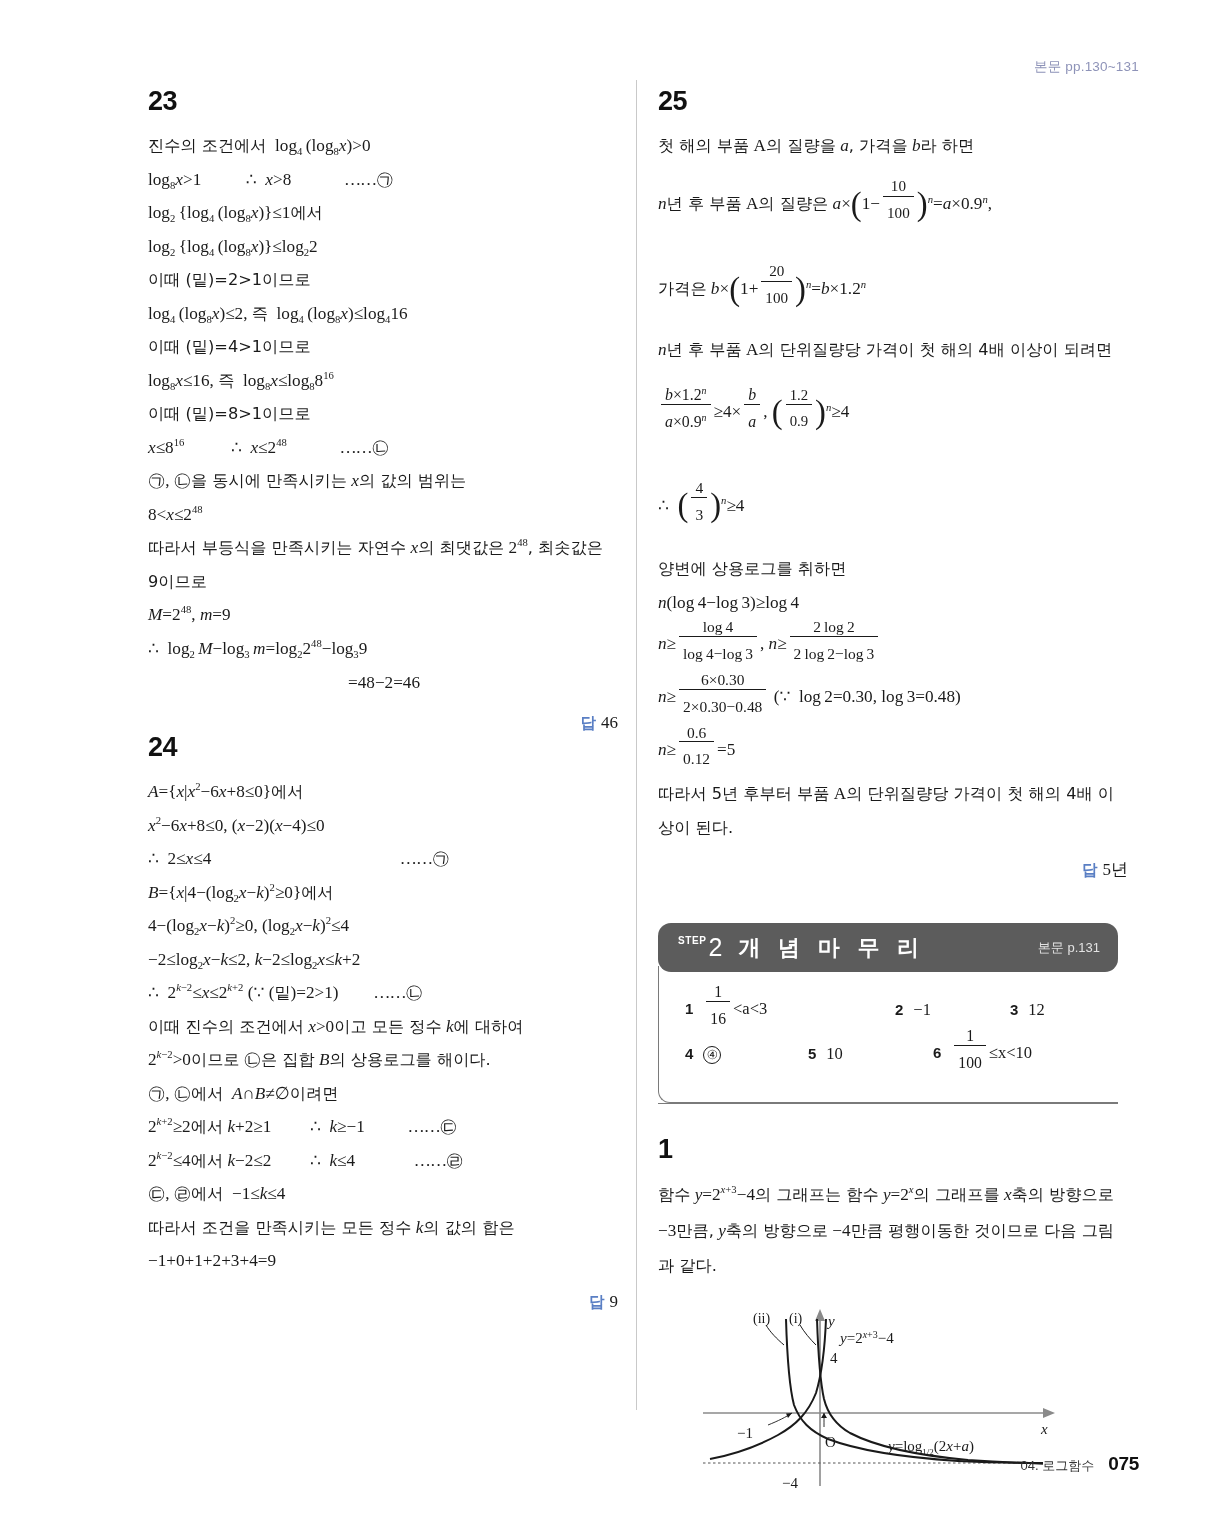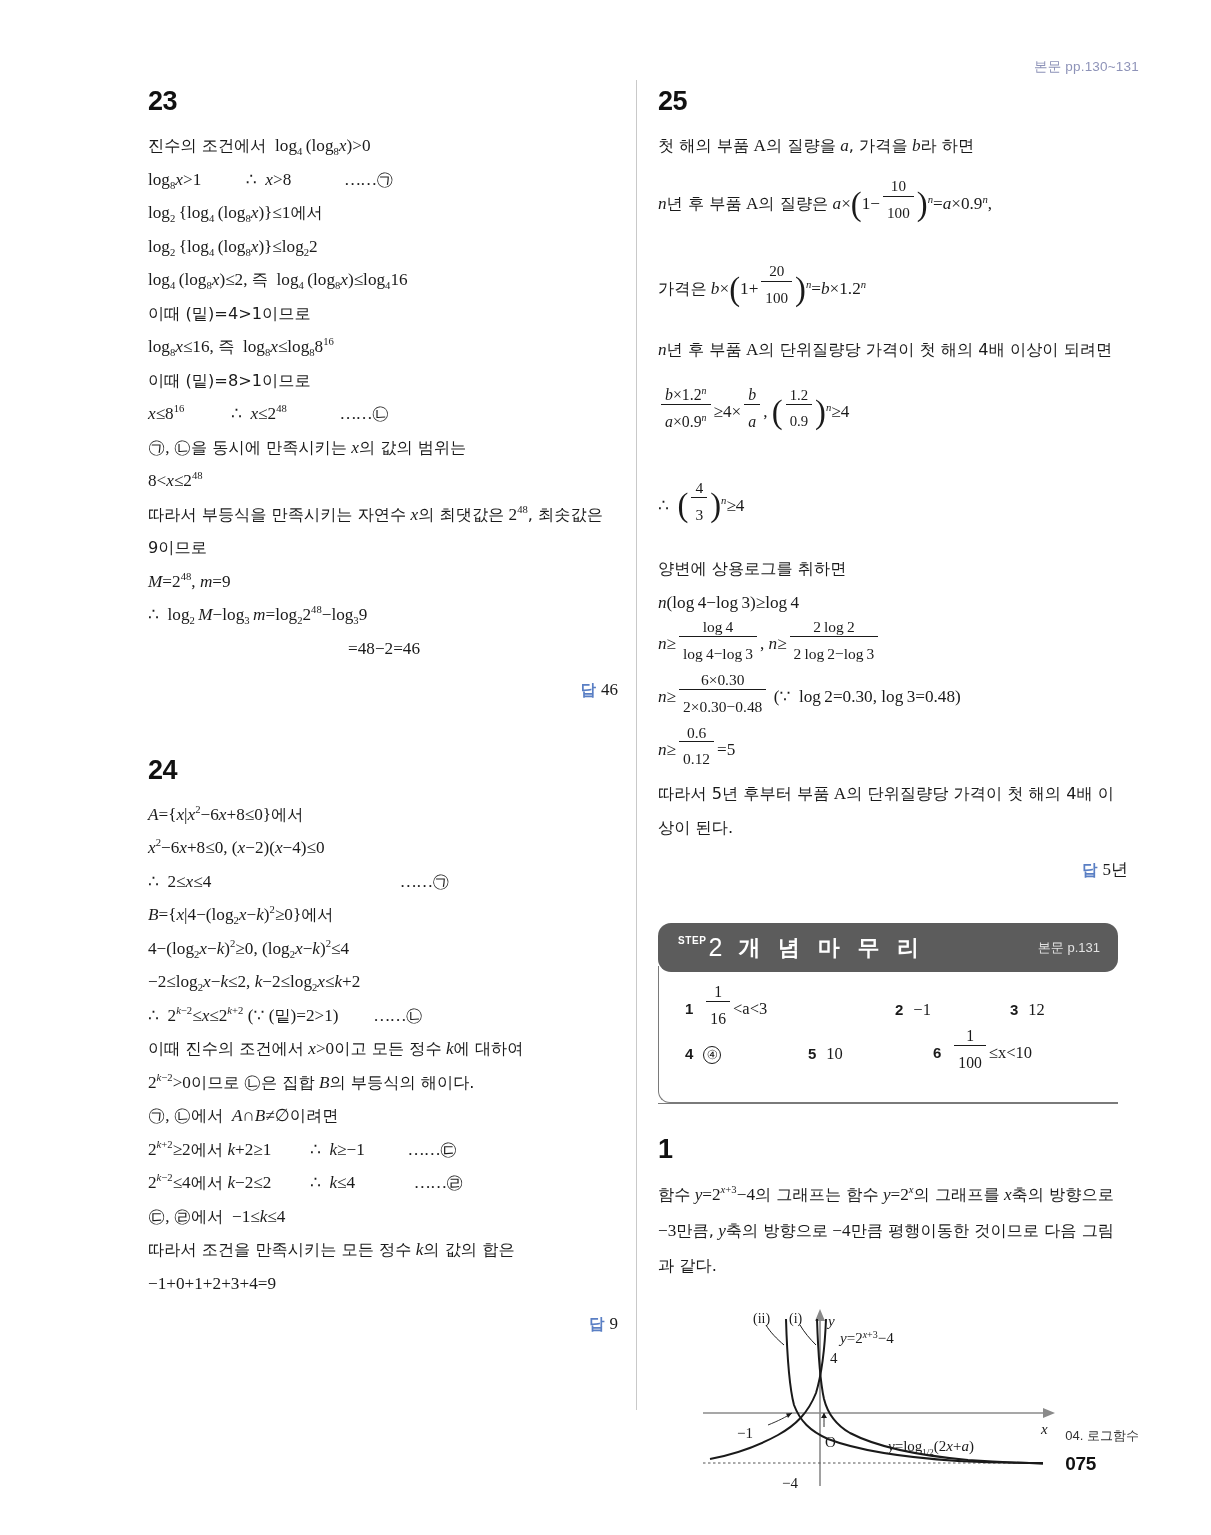--- a/index.html
+++ b/index.html
@@ -199,22 +199,21 @@
     margin-top: 18px;
   }
 
   
   .page-footer {
     position: absolute;
     bottom: 60px;
     right: 72px;
     display: flex;
     align-items: baseline;
-    gap: 8px;
-    flex-direction: column;
+    gap: 14px;
   }
   .footer-chapter {
     font-family: "Liberation Sans", sans-serif;
     font-size: 13px;
     color: #333;
   }
   .footer-page {
     font-family: "Liberation Sans", sans-serif;
     font-weight: bold;
     font-size: 19px;
@@ -251,20 +250,23 @@
       </div>
 
       <div class="sol-line">
         <span class="up">log<sub>2</sub> {log<sub>4</sub> (log<sub>8</sub><span class="m">x</span>)}≤1</span><span class="k">에서</span>
       </div>
 
       <div class="sol-line">
         <span class="up">log<sub>2</sub> {log<sub>4</sub> (log<sub>8</sub><span class="m">x</span>)}≤log<sub>2</sub>2</span>
       </div>
 
+      <div class="sol-line">
+        <span class="k">이때 (밑)=2&gt;1이므로</span>
+      </div>
 
       <div class="sol-line">
         <span class="up">log<sub>4</sub> (log<sub>8</sub><span class="m">x</span>)≤2,</span>&nbsp;<span class="k">즉</span>&nbsp;
         <span class="up">log<sub>4</sub> (log<sub>8</sub><span class="m">x</span>)≤log<sub>4</sub>16</span>
       </div>
 
       <div class="sol-line">
         <span class="k">이때 (밑)=4&gt;1이므로</span>
       </div>
 
@@ -307,21 +309,21 @@
 
       <div class="sol-line" style="padding-left:200px">
         =48−2=46
       </div>
 
       <div class="answer">
         <span class="dap">답</span><span>46</span>
       </div>
     </div>
 
-    <div style="margin-top:56px">
+    <div style="">
       <div class="prob-num">24</div>
 
       <div class="sol-line">
         <span class="m">A</span>={<span class="m">x</span>|<span class="m">x</span><sup>2</sup>−6<span class="m">x</span>+8≤0}<span class="k">에서</span>
       </div>
 
       <div class="sol-line">
         <span class="m">x</span><sup>2</sup>−6<span class="m">x</span>+8≤0, (<span class="m">x</span>−2)(<span class="m">x</span>−4)≤0
       </div>
 
@@ -347,21 +349,21 @@
         ∴&nbsp; 2<sup><span class="m">k</span>−2</sup>≤<span class="m">x</span>≤2<sup><span class="m">k</span>+2</sup> (∵ (<span class="k">밑</span>)=2&gt;1)
         <span style="display:inline-block;width:26px"></span>
         <span class="dots">……</span>㉡
       </div>
 
       <div class="sol-line wrap">
         <span class="k">이때 진수의 조건에서</span> <span class="m">x</span>&gt;0<span class="k">이고 모든 정수</span> <span class="m">k</span><span class="k">에 대하여</span>
       </div>
 
       <div class="sol-line">
-        2<sup><span class="m">k</span>−2</sup>&gt;0<span class="k">이므로</span> ㉡<span class="k">은 집합</span> <span class="m">B</span><span class="k">의 부등식의 해이다.</span>
+        2<sup><span class="m">k</span>−2</sup>&gt;0<span class="k">이므로</span> ㉡<span class="k">은 집합</span> <span class="m">B</span><span class="k">의 상용로그를 해이다.</span>
       </div>
 
       <div class="sol-line">
         ㉠, ㉡<span class="k">에서</span>&nbsp; <span class="m">A</span>∩<span class="m">B</span>≠∅<span class="k">이려면</span>
       </div>
 
 
       <div class="sol-line">
         2<sup><span class="m">k</span>+2</sup>≥2<span class="k">에서</span> <span class="m">k</span>+2≥1
         <span style="display:inline-block;width:30px"></span>

